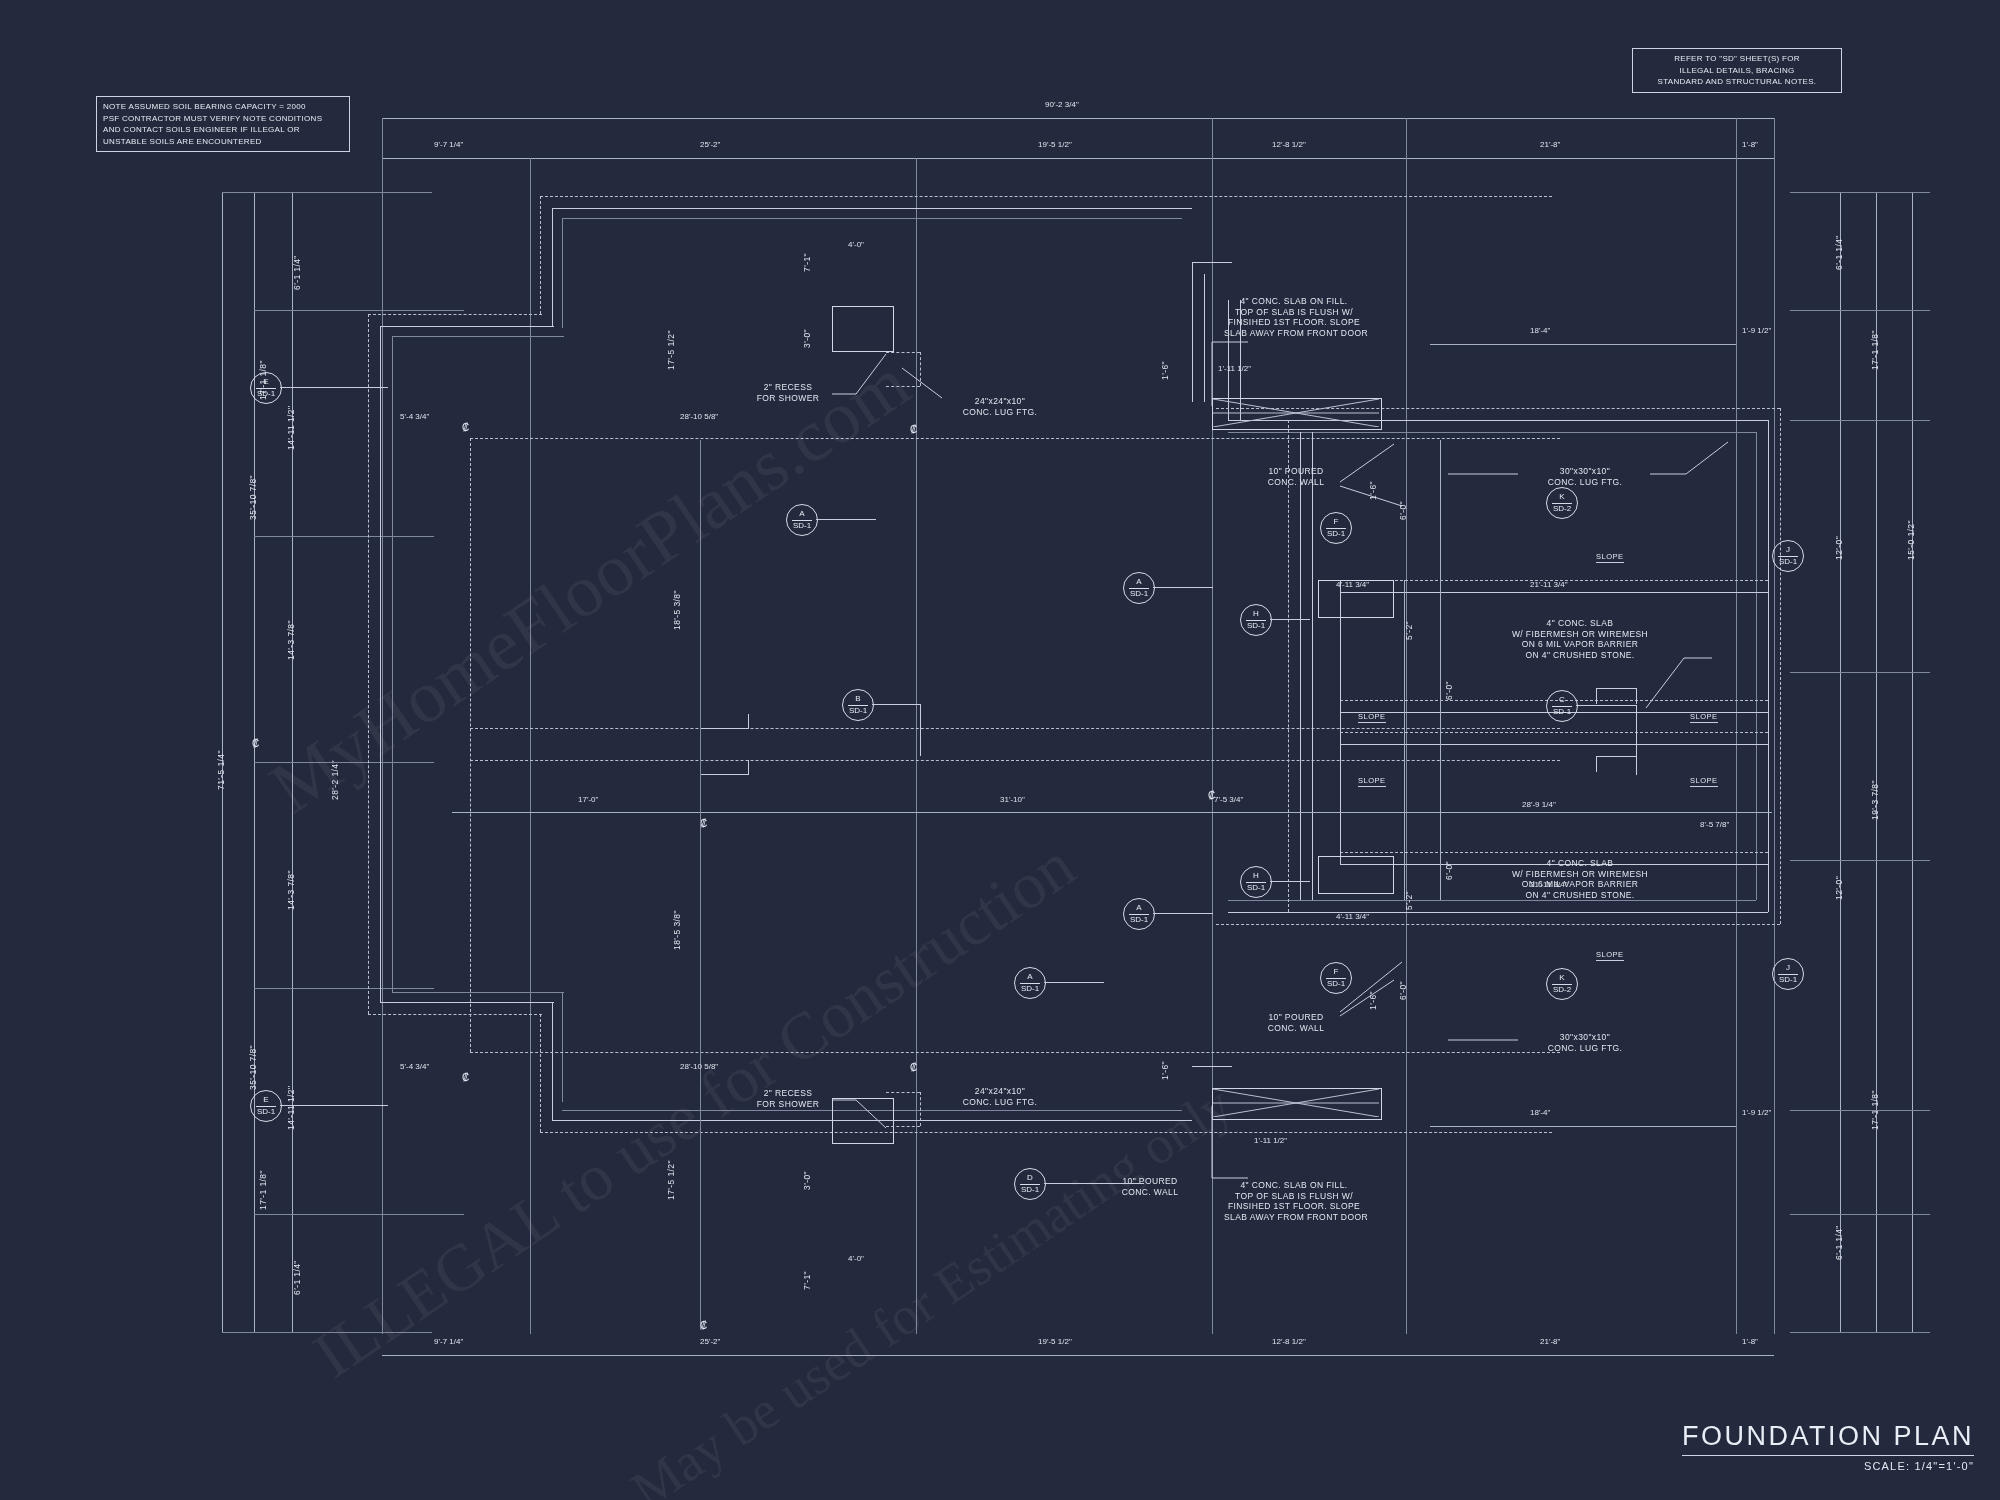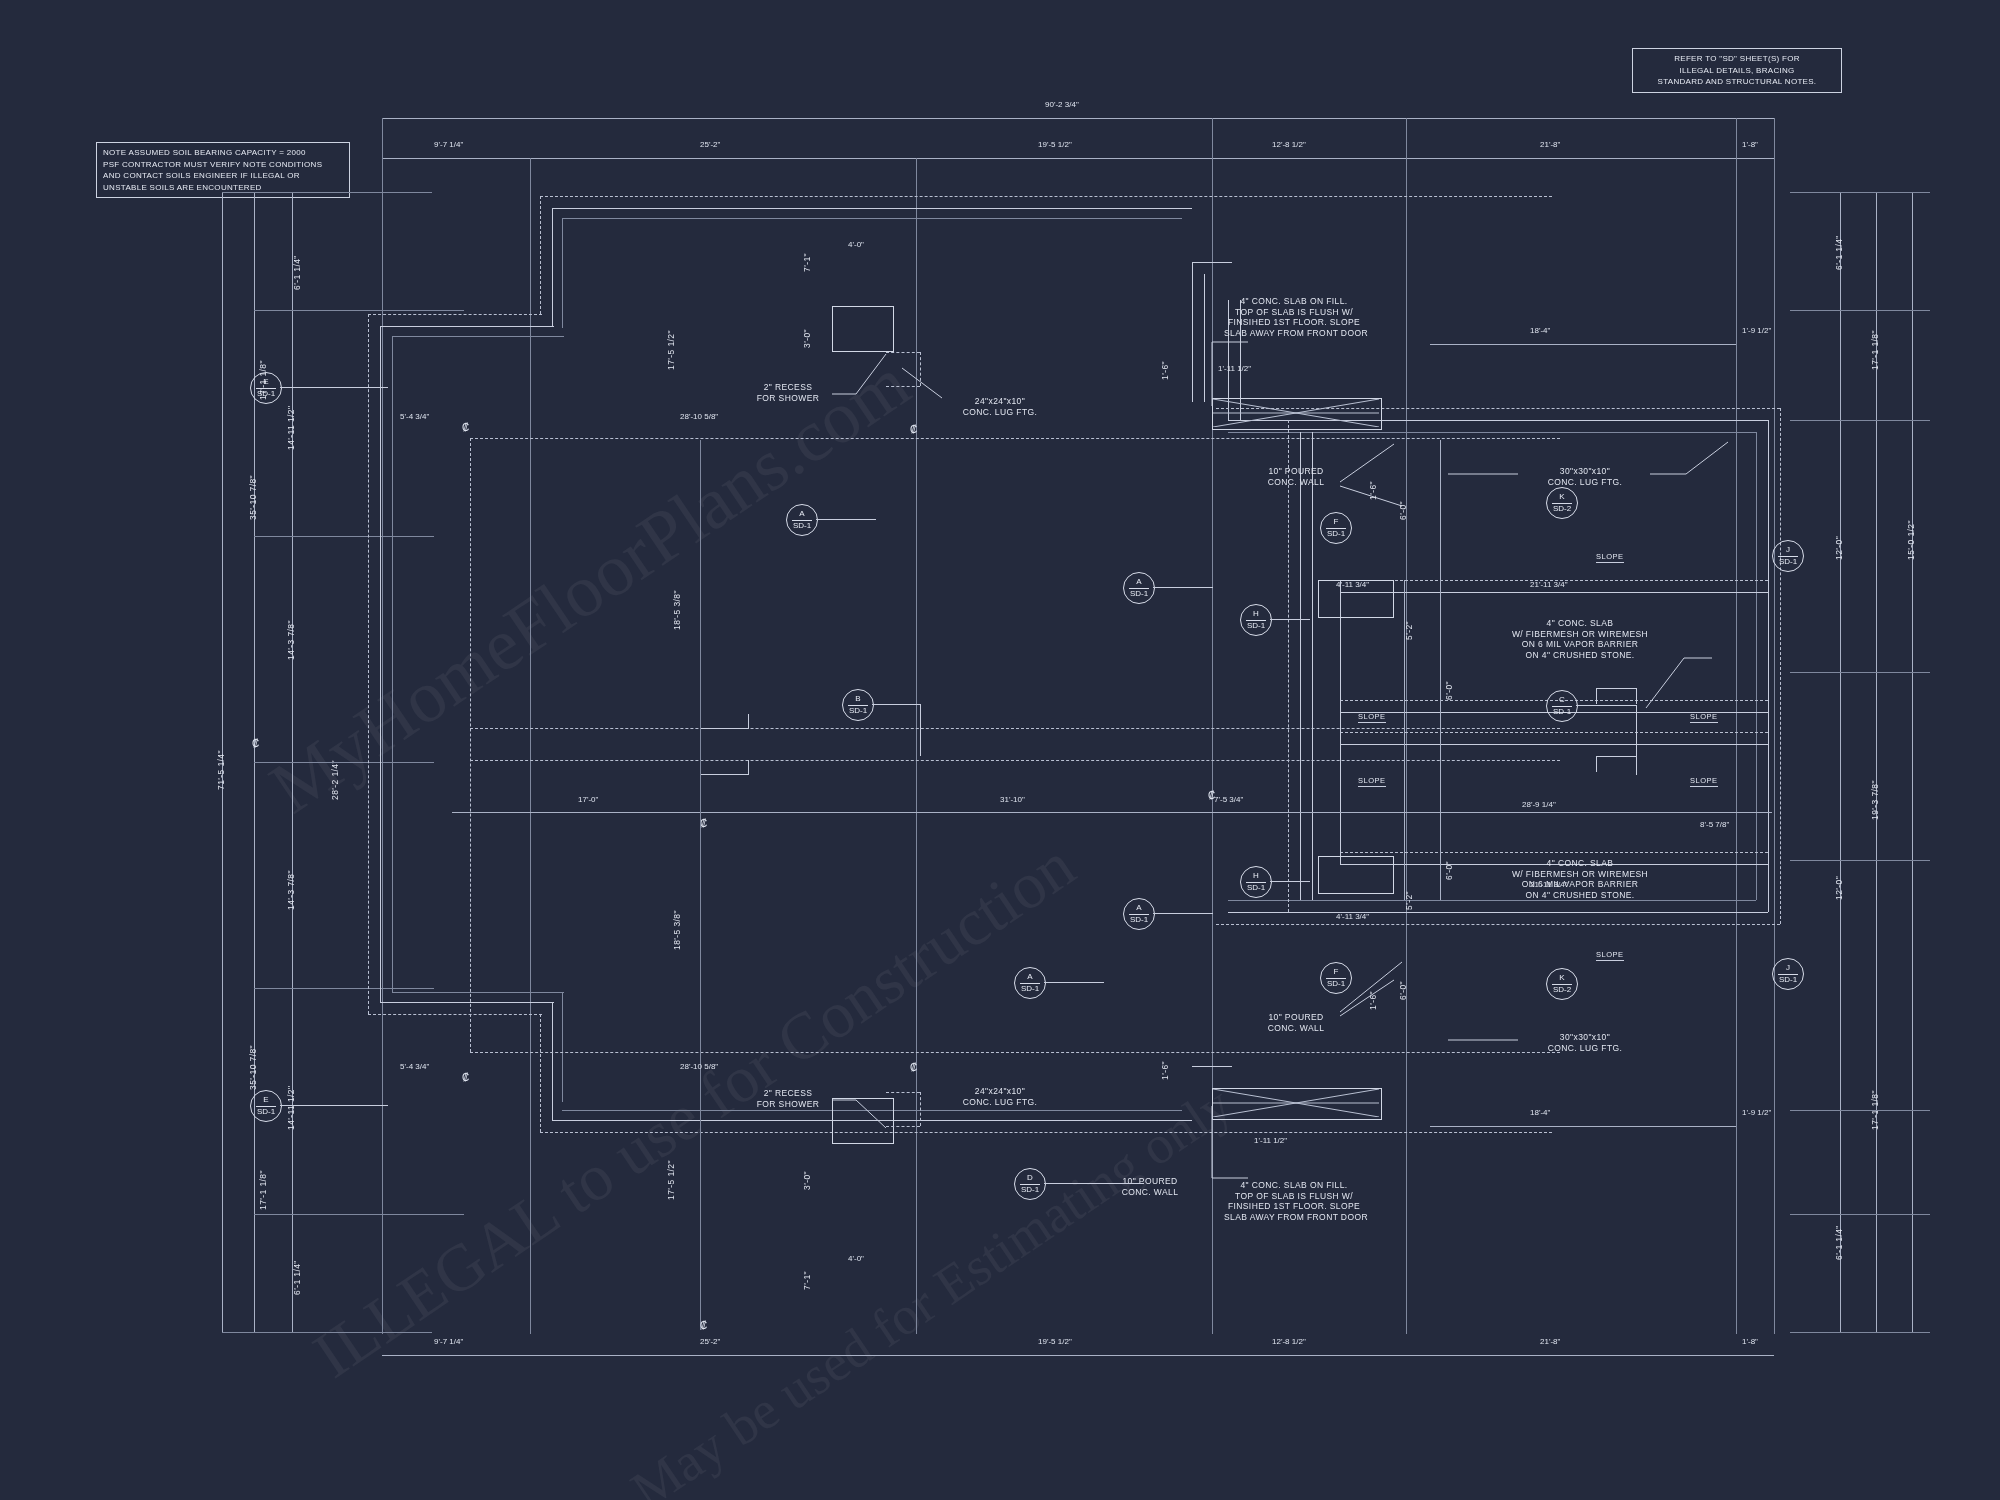--- a/index.html
+++ b/index.html
@@ -65,21 +65,21 @@
 <div id="sheet">
 
   <div class="wm" id="wm1">MyHomeFloorPlans.com</div>
   <div class="wm" id="wm2" style="font-size:66px;left:300px;top:1330px;transform:rotate(-34deg);transform-origin:0 0;">
     <span>ILLEGAL to use for Construction</span>
   </div>
   <div class="wm" style="font-size:54px;left:620px;top:1470px;transform:rotate(-34deg);transform-origin:0 0;">
     <span>May be used for Estimating only</span>
   </div>
 
-  <div class="notebox" style="left:96px;top:96px;width:240px;margin-top:46px;">
+  <div class="notebox" style="left:96px;top:96px;width:240px;">
     <div>NOTE ASSUMED SOIL BEARING CAPACITY = 2000</div>
     <div>PSF CONTRACTOR MUST VERIFY NOTE CONDITIONS</div>
     <div>AND CONTACT SOILS ENGINEER IF ILLEGAL OR</div>
     <div>UNSTABLE SOILS ARE ENCOUNTERED</div>
   </div>
 
   <div class="notebox ctr" style="left:1632px;top:48px;width:196px;">
     <div>REFER TO "SD"  SHEET(S) FOR</div>
     <div>ILLEGAL DETAILS, BRACING</div>
     <div>STANDARD AND STRUCTURAL NOTES.</div>
@@ -541,14 +541,18 @@
   <div class="ln v" style="left:920px;top:704px;height:52px;"></div>
   <div class="ln h" style="left:1153px;top:587px;width:60px;"></div>
   <div class="ln h" style="left:1153px;top:913px;width:60px;"></div>
   <div class="ln h" style="left:1044px;top:982px;width:60px;"></div>
   <div class="ln h" style="left:1044px;top:1183px;width:100px;"></div>
   <div class="ln h" style="left:1576px;top:705px;width:60px;"></div>
   <div class="ln v" style="left:1636px;top:705px;height:70px;"></div>
   <div class="ln h" style="left:1270px;top:619px;width:40px;"></div>
   <div class="ln h" style="left:1270px;top:881px;width:40px;"></div>
 
+  <div id="title">
+    <div class="tmain">FOUNDATION PLAN</div>
+    <div class="tsub">SCALE: 1/4"=1'-0"</div>
+  </div>
 
 </div>
 
 </body></html>

